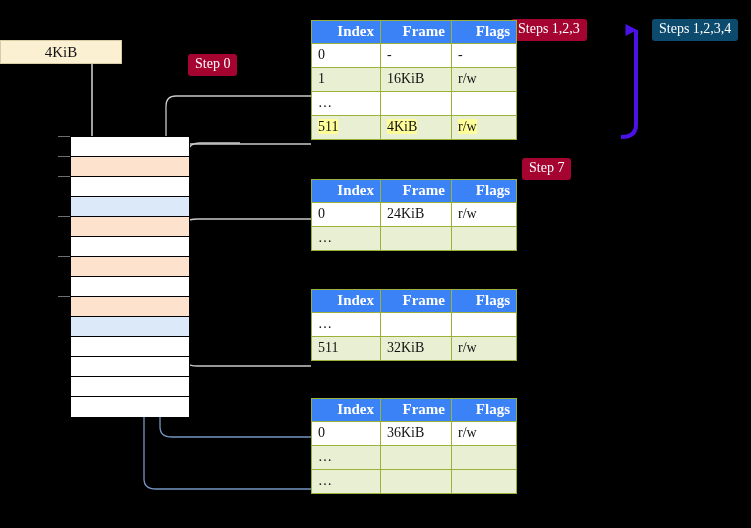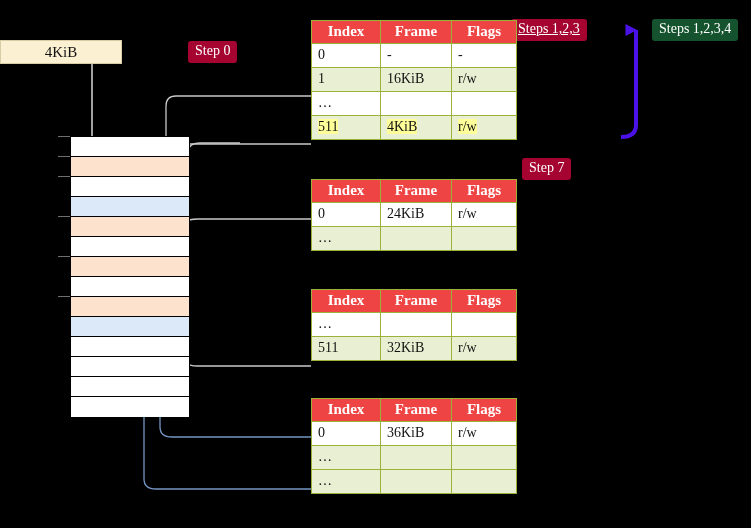--- a/index.html
+++ b/index.html
@@ -26,43 +26,43 @@
   .badge{
     position:absolute;
     display:flex;align-items:center;justify-content:center;
     font-size:14px;color:#fff;
     border-radius:3px;
     padding:1px 7px 2px 7px;
     white-space:nowrap;
     line-height:1.15;
   }
   .badge.red{background:#a50431;}
-  .badge.blue{background:#14532d;}
+  .badge.blue{background:#0c4a6e;}
 
   
   .memcol{position:absolute;border:1px solid #000;box-sizing:border-box;}
   .memrow{box-sizing:border-box;border-bottom:1px solid #000;}
   .memrow:last-child{border-bottom:none;}
   .memrow.white{background:#ffffff;}
   .memrow.peach{background:#fde3cd;}
   .memrow.blue{background:#dce9f8;}
   .tick{position:absolute;height:1px;background:#6e6e6e;}
 
   
   .ptable{
     position:absolute;
     border-collapse:collapse;
     border:1px solid #9ab23a;
     font-size:14px;
     background:#fff;
     table-layout:fixed;
   }
   .ptable th{
-    background:#ef4444;color:#ffffff;
-    font-weight:bold;text-align:center;
+    background:#3b82f6;color:#ffffff;
+    font-weight:bold;text-align:right;
     padding:2px 6px 3px 6px;
     border:1px solid #9ab23a;
     font-size:15px;
     white-space:nowrap;
   }
   .ptable td{
     border:1px solid #9ab23a;
     padding:2px 6px 3px 6px;
     height:18px;
     white-space:nowrap;
@@ -114,25 +114,25 @@
 
     <path d="M311,489 L156,489 Q144,489 144,479 L144,215" fill="none" stroke="#7596c4" stroke-width="1.3" marker-end="url(#ah-blue)"></path>
 
     <path d="M621,137 Q636,137 636,125 L636,30" fill="none" stroke="#4b12e8" stroke-width="4" marker-end="url(#ah-violet)"></path>
   </svg>
 
   <div class="sizebox" style="left:0px;top:40px;width:120px;height:22px;">
     <span>4KiB</span>
   </div>
 
-  <div class="badge red" style="left:188px;top:41px;height:19px;">
+  <div class="badge red" style="left:188px;top:54px;height:19px;">
     <span>Step 0</span>
   </div>
 
-  <div class="badge red" style="left:511px;top:19px;height:19px;text-decoration:underline;">
+  <div class="badge red" style="left:511px;top:19px;height:19px;">
     <span>Steps 1,2,3</span>
   </div>
 
   <div class="badge blue" style="left:652px;top:19px;height:19px;">
     <span>Steps 1,2,3,4</span>
   </div>
 
   <div class="badge red" style="left:522px;top:158px;height:19px;">
     <span>Step 7</span>
   </div>

